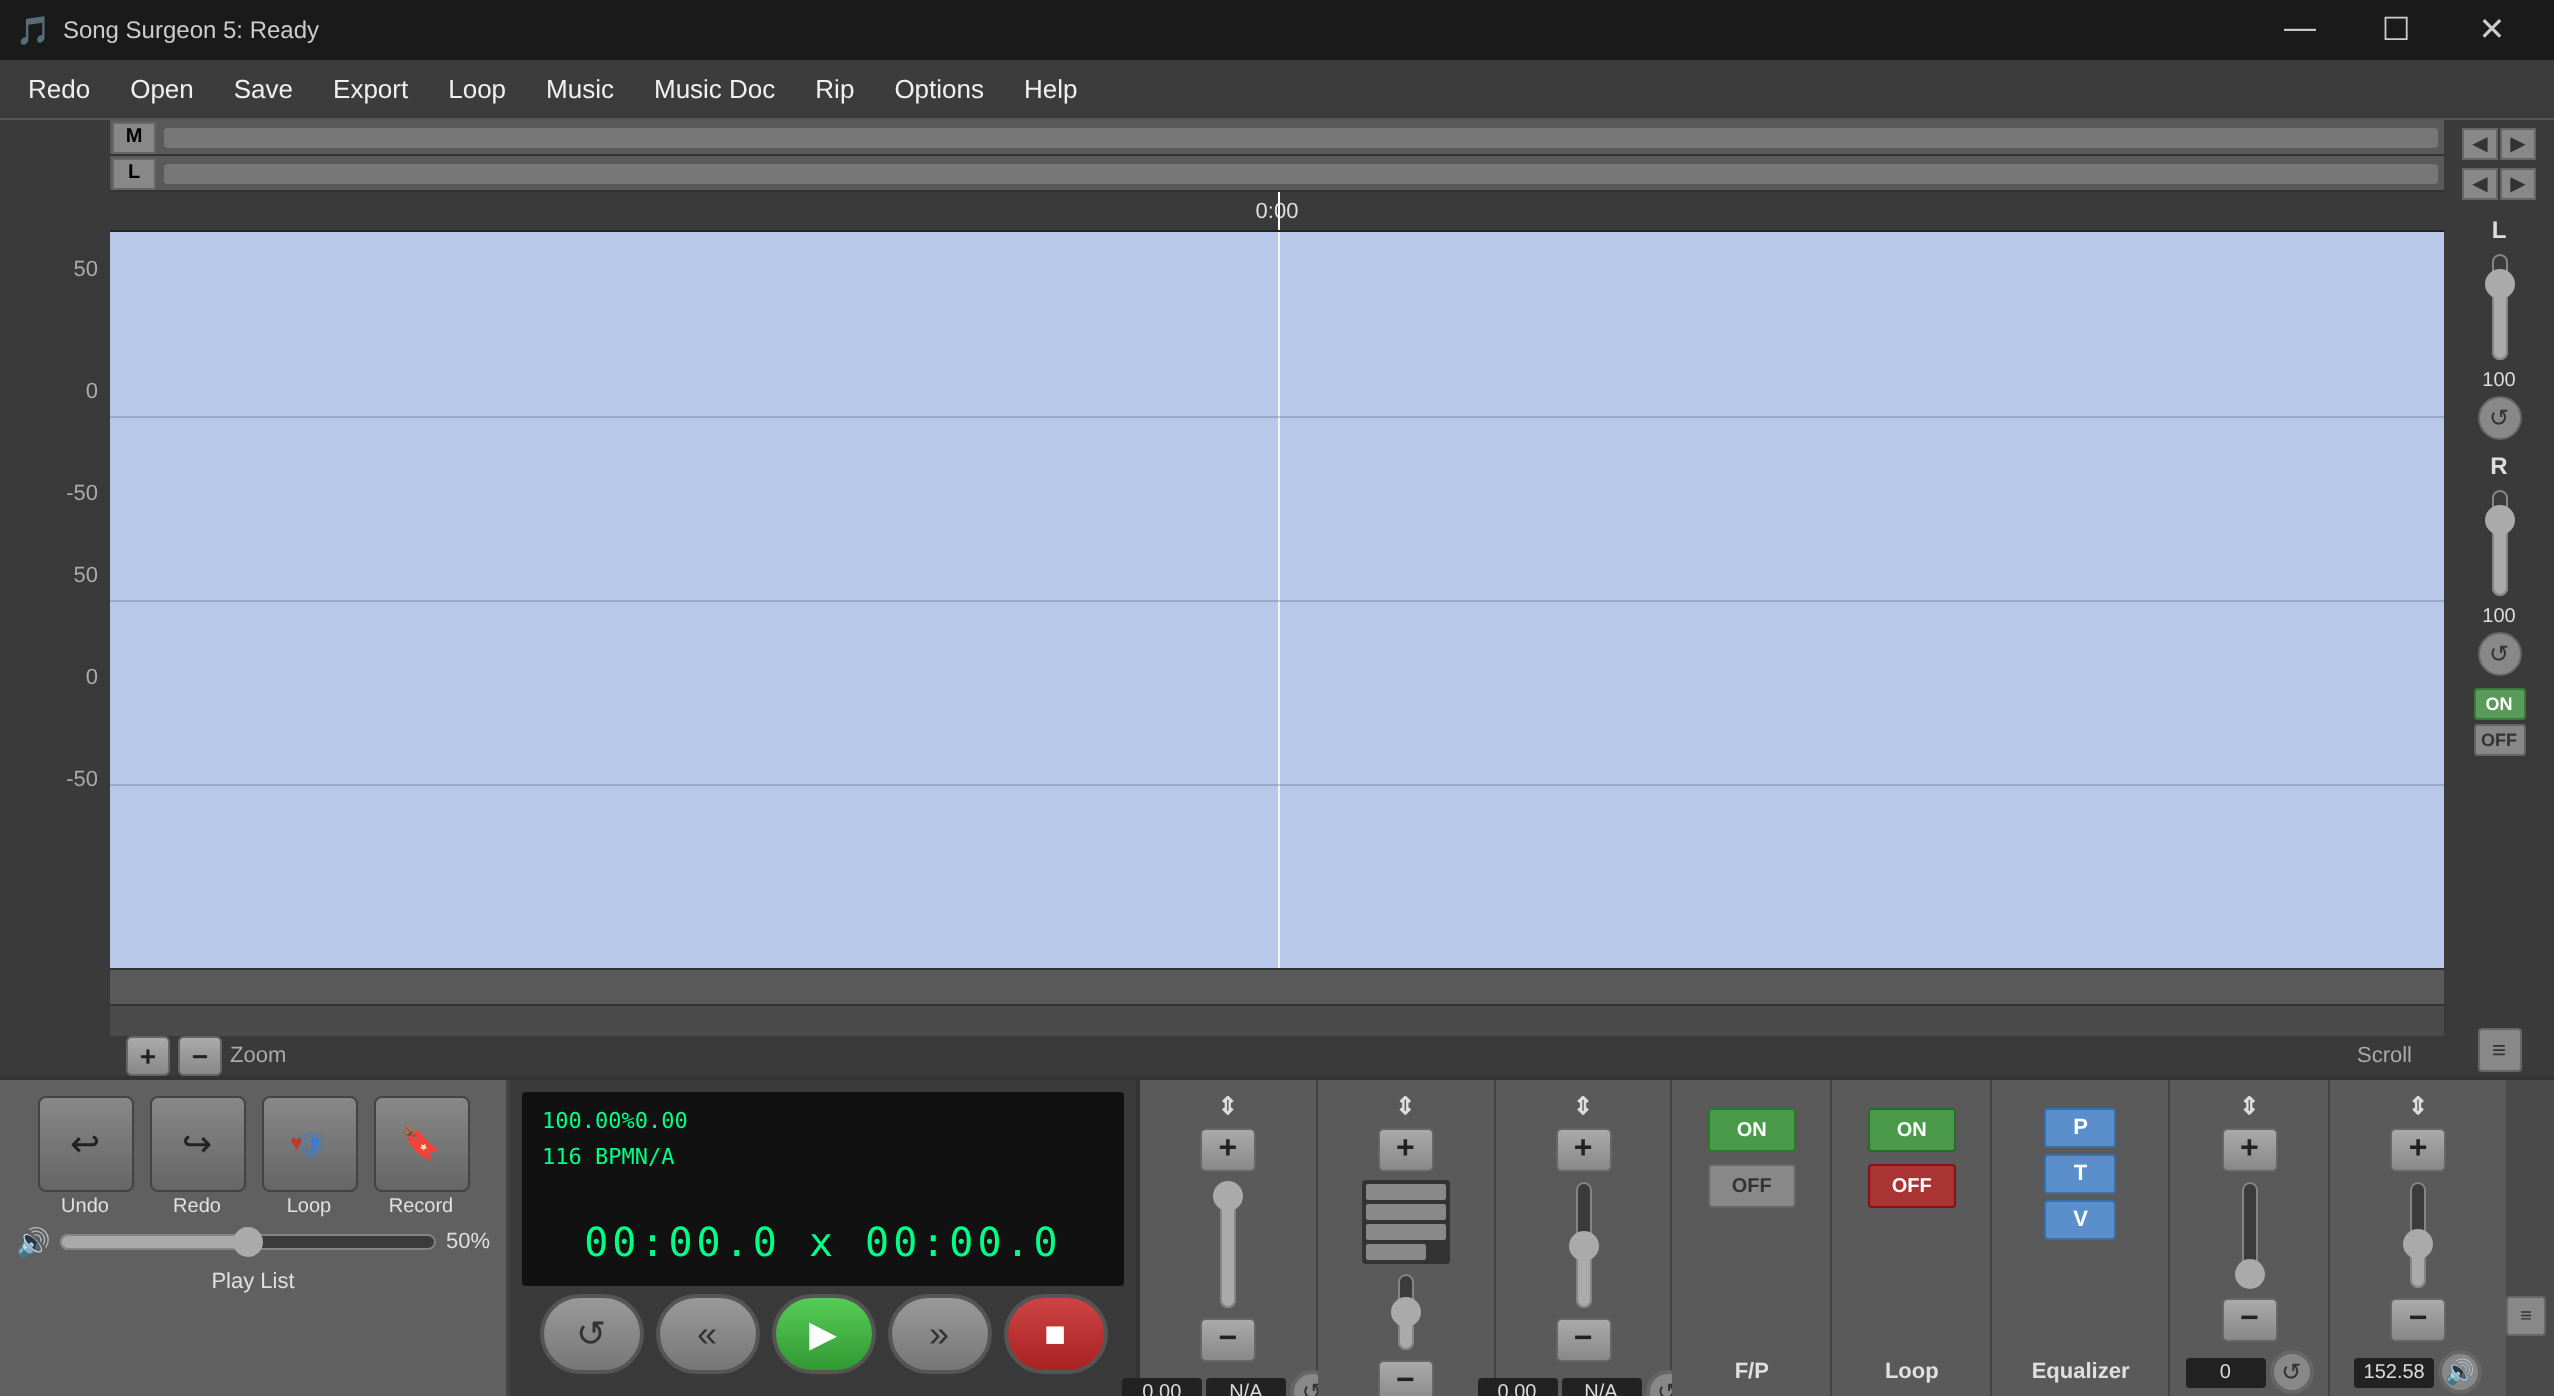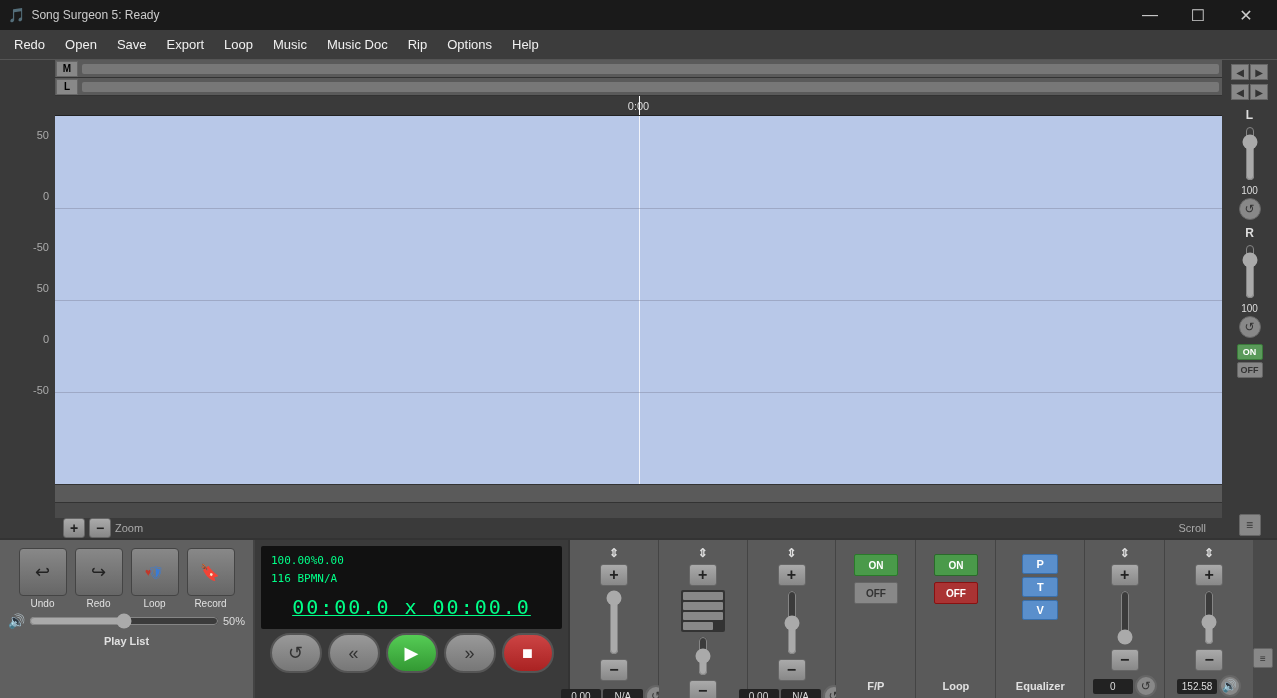--- a/index.html
+++ b/index.html
@@ -575,34 +575,34 @@
         <span class="btn-label">Record</span>
       </div>
     </div>
 
     <div class="volume-row">
       <span class="vol-icon">🔊</span>
       <input type="range" class="vol-slider-h" min="0" max="100" value="50" style="">
       <span class="vol-pct">50%</span>
     </div>
 
-    <div style="color:#e0e0e0;font-size:11px;font-weight:bold;margin-top:2px;">Play List</div>
+    <div style="color:#e0e0e0;font-size:11px;font-weight:normal;margin-top:2px;">Play List</div>
   </div>
 
   <div id="display-section">
     <div class="display-screen">
       <div class="display-row">
         <span>100.00%</span>
         <span>0.00</span>
       </div>
       <div class="display-row">
         <span>116 BPM</span>
         <span>N/A</span>
       </div>
-      <div style="text-align:center;margin-top:4px;text-decoration:underline;">
+      <div style="text-align:center;margin-top:18px;">
         <span class="display-time">00:00.0 x 00:00.0</span>
       </div>
     </div>
 
     <div class="transport-btns">
       <div class="t-btn">↺</div>
       <div class="t-btn">«</div>
       <div class="t-btn play-btn">▶</div>
       <div class="t-btn">»</div>
       <div class="t-btn stop-btn">■</div>

